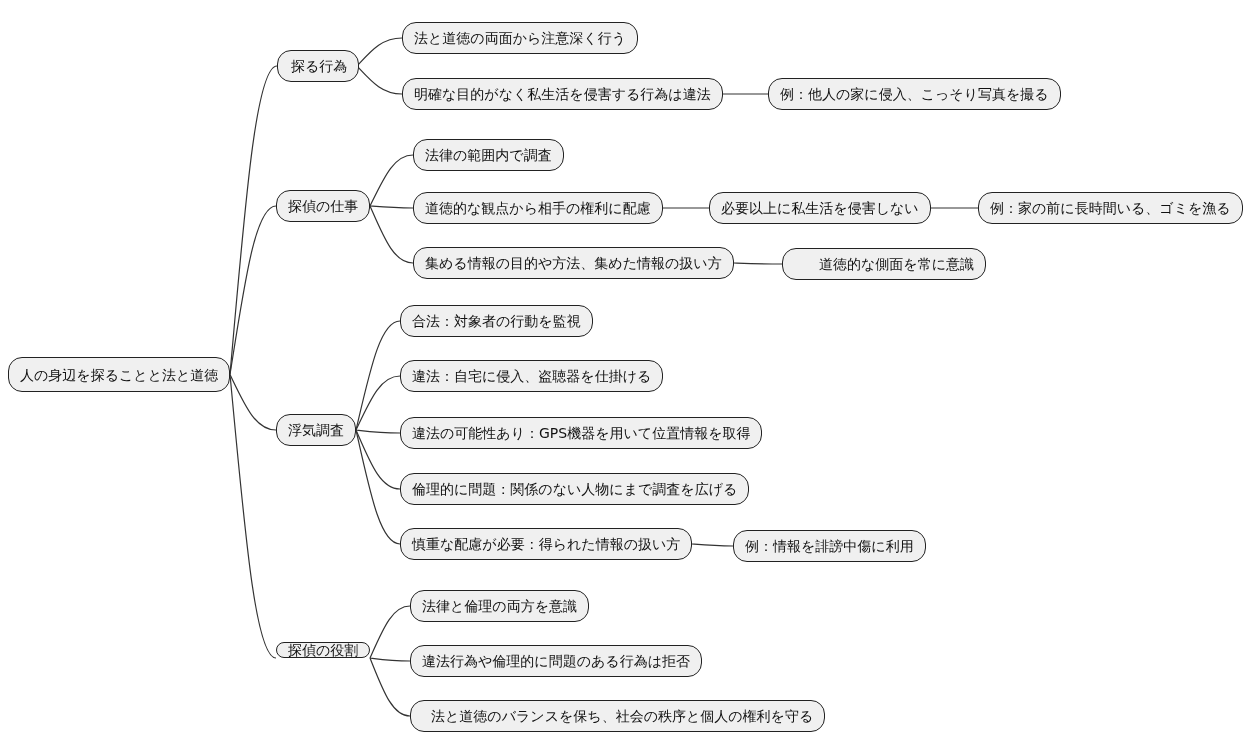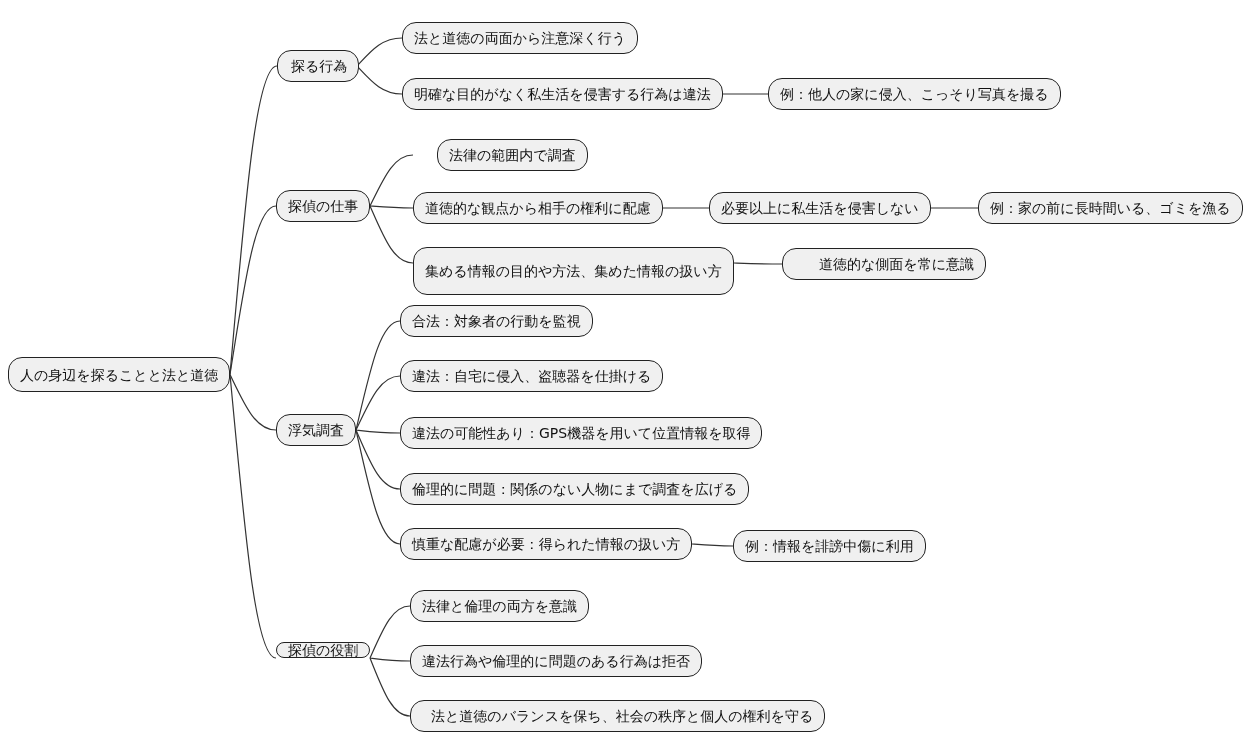--- a/index.html
+++ b/index.html
@@ -72,25 +72,25 @@
       <path d="M 370 658 C 382.8 629.4, 392 606, 410 606"></path>
       <path d="M 370 658 C 382.8 659.65, 392 661, 410 661"></path>
       <path d="M 370 658 C 382.8 689.9, 392 716, 410 716"></path>
     </svg>
 <div class="node" style="left: 8px; top: 357px; height: 35px;">人の身辺を探ることと法と道徳</div>
     <div class="node" style="left: 277px; top: 50px; height: 32px; padding-left: 13px;">探る行為</div>
     <div class="node" style="left: 402px; top: 22px; height: 32px;">法と道徳の両面から注意深く行う</div>
     <div class="node" style="left: 402px; top: 78px; height: 32px;">明確な目的がなく私生活を侵害する行為は違法</div>
     <div class="node" style="left: 768px; top: 78px; height: 32px;">例：他人の家に侵入、こっそり写真を撮る</div>
     <div class="node" style="left: 276px; top: 190px; height: 32px;">探偵の仕事</div>
-    <div class="node" style="left: 413px; top: 139px; height: 32px; margin-left: 24px;">法律の範囲内で調査</div>
+    <div class="node" style="left: 413px; top: 139px; height: 32px;">法律の範囲内で調査</div>
     <div class="node" style="left: 413px; top: 192px; height: 32px;">道徳的な観点から相手の権利に配慮</div>
     <div class="node" style="left: 709px; top: 192px; height: 32px;">必要以上に私生活を侵害しない</div>
     <div class="node" style="left: 978px; top: 192px; height: 32px;">例：家の前に長時間いる、ゴミを漁る</div>
-    <div class="node" style="left: 413px; top: 247px; height: 48px;">集める情報の目的や方法、集めた情報の扱い方</div>
+    <div class="node" style="left: 413px; top: 247px; height: 32px;">集める情報の目的や方法、集めた情報の扱い方</div>
     <div class="node" style="left: 782px; top: 248px; height: 32px; padding-left: 36px;">道徳的な側面を常に意識</div>
     <div class="node" style="left: 276px; top: 414px; height: 32px;">浮気調査</div>
     <div class="node" style="left: 400px; top: 305px; height: 32px; text-align: center;">合法：対象者の行動を監視</div>
     <div class="node" style="left: 400px; top: 360px; height: 32px;">違法：自宅に侵入、盗聴器を仕掛ける</div>
     <div class="node" style="left: 400px; top: 417px; height: 32px;">違法の可能性あり：GPS機器を用いて位置情報を取得</div>
     <div class="node" style="left: 400px; top: 473px; height: 32px;">倫理的に問題：関係のない人物にまで調査を広げる</div>
     <div class="node" style="left: 400px; top: 528px; height: 32px;">慎重な配慮が必要：得られた情報の扱い方</div>
     <div class="node" style="left: 733px; top: 530px; height: 32px;">例：情報を誹謗中傷に利用</div>
     <div class="node" style="left: 276px; top: 642px; height: 16px;">探偵の役割</div>
     <div class="node" style="left: 410px; top: 590px; height: 32px;">法律と倫理の両方を意識</div>

